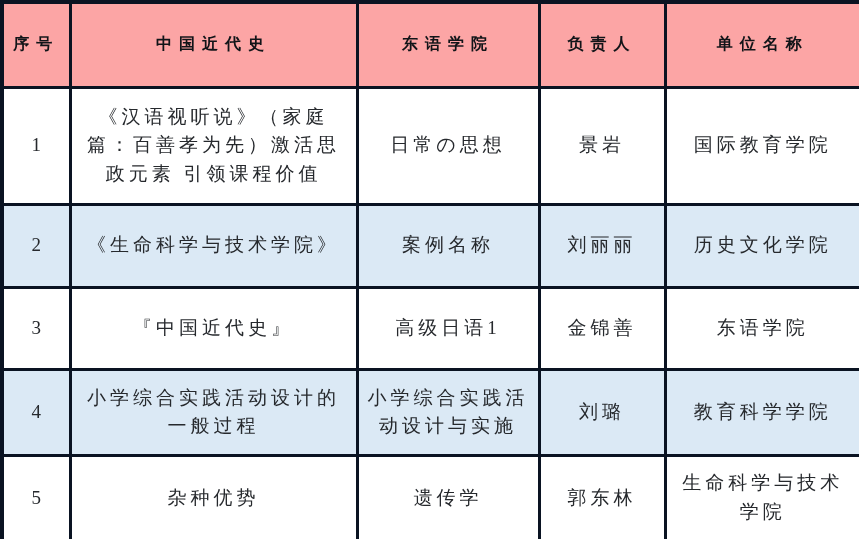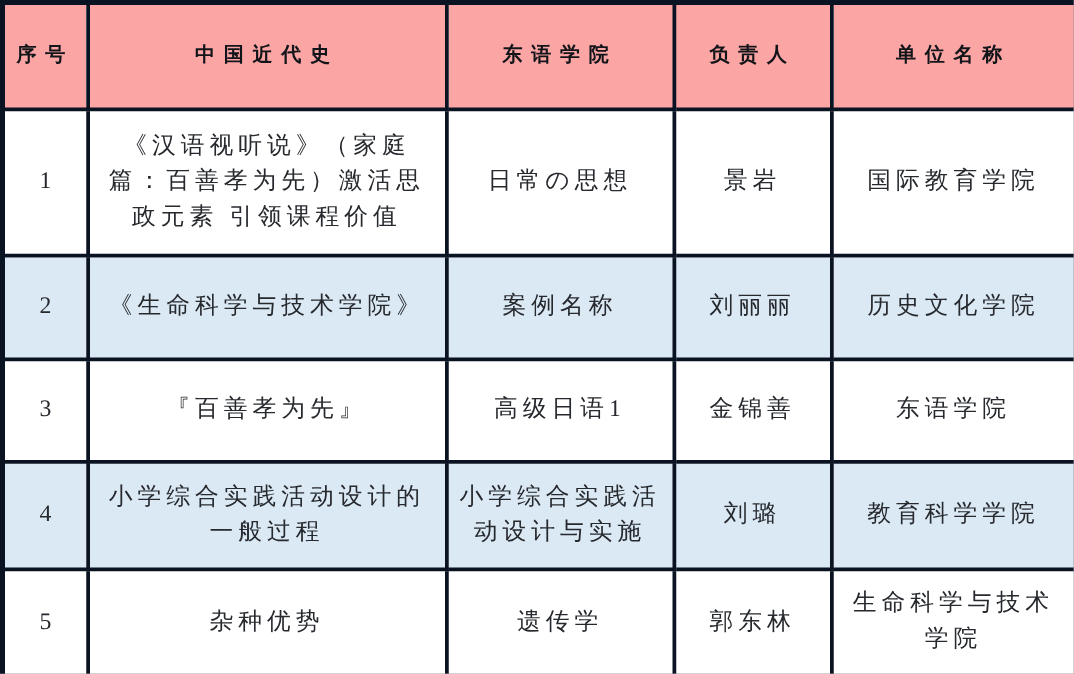--- a/index.html
+++ b/index.html
@@ -86,21 +86,21 @@
     </tr>
     <tr class="row-2 row-alt">
       <td class="idx">2</td>
       <td>《生命科学与技术学院》</td>
       <td>案例名称</td>
       <td>刘丽丽</td>
       <td>历史文化学院</td>
     </tr>
     <tr class="row-3">
       <td class="idx">3</td>
-      <td>『百善孝为先』</td>
+      <td>『中国近代史』</td>
       <td>高级日语1</td>
       <td>金锦善</td>
       <td>东语学院</td>
     </tr>
     <tr class="row-4 row-alt">
       <td class="idx">4</td>
       <td>小学综合实践活动设计的一般过程</td>
       <td>小学综合实践活动设计与实施</td>
       <td>刘璐</td>
       <td>教育科学学院</td>

